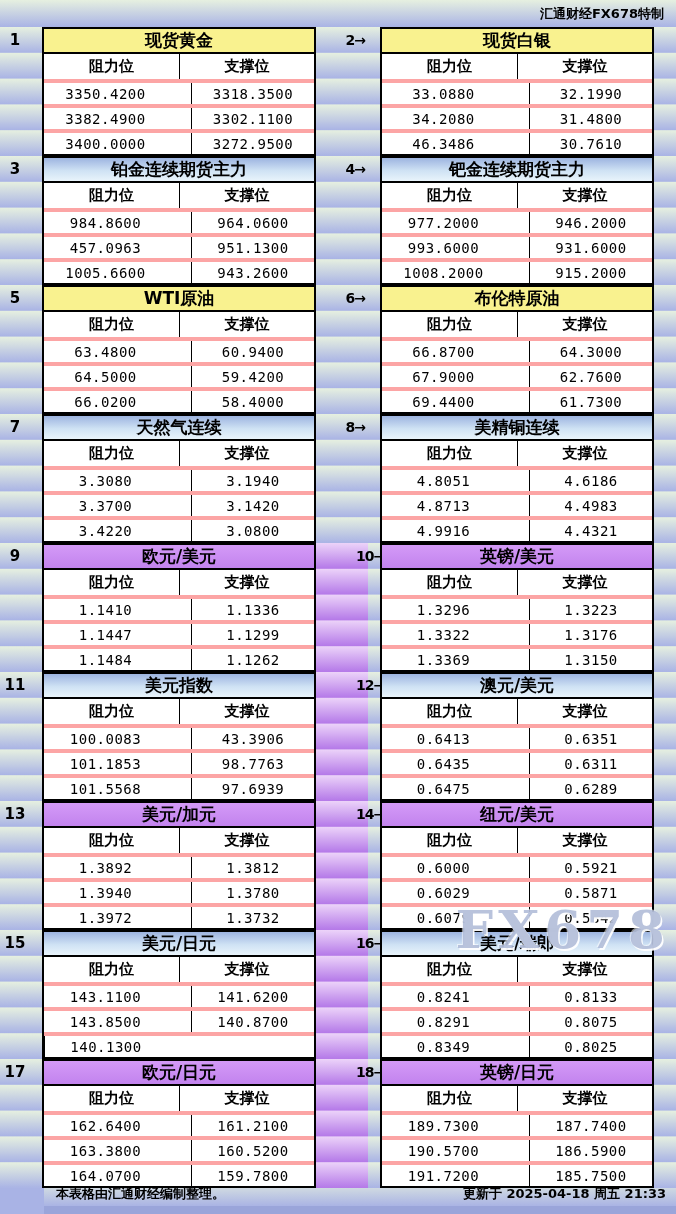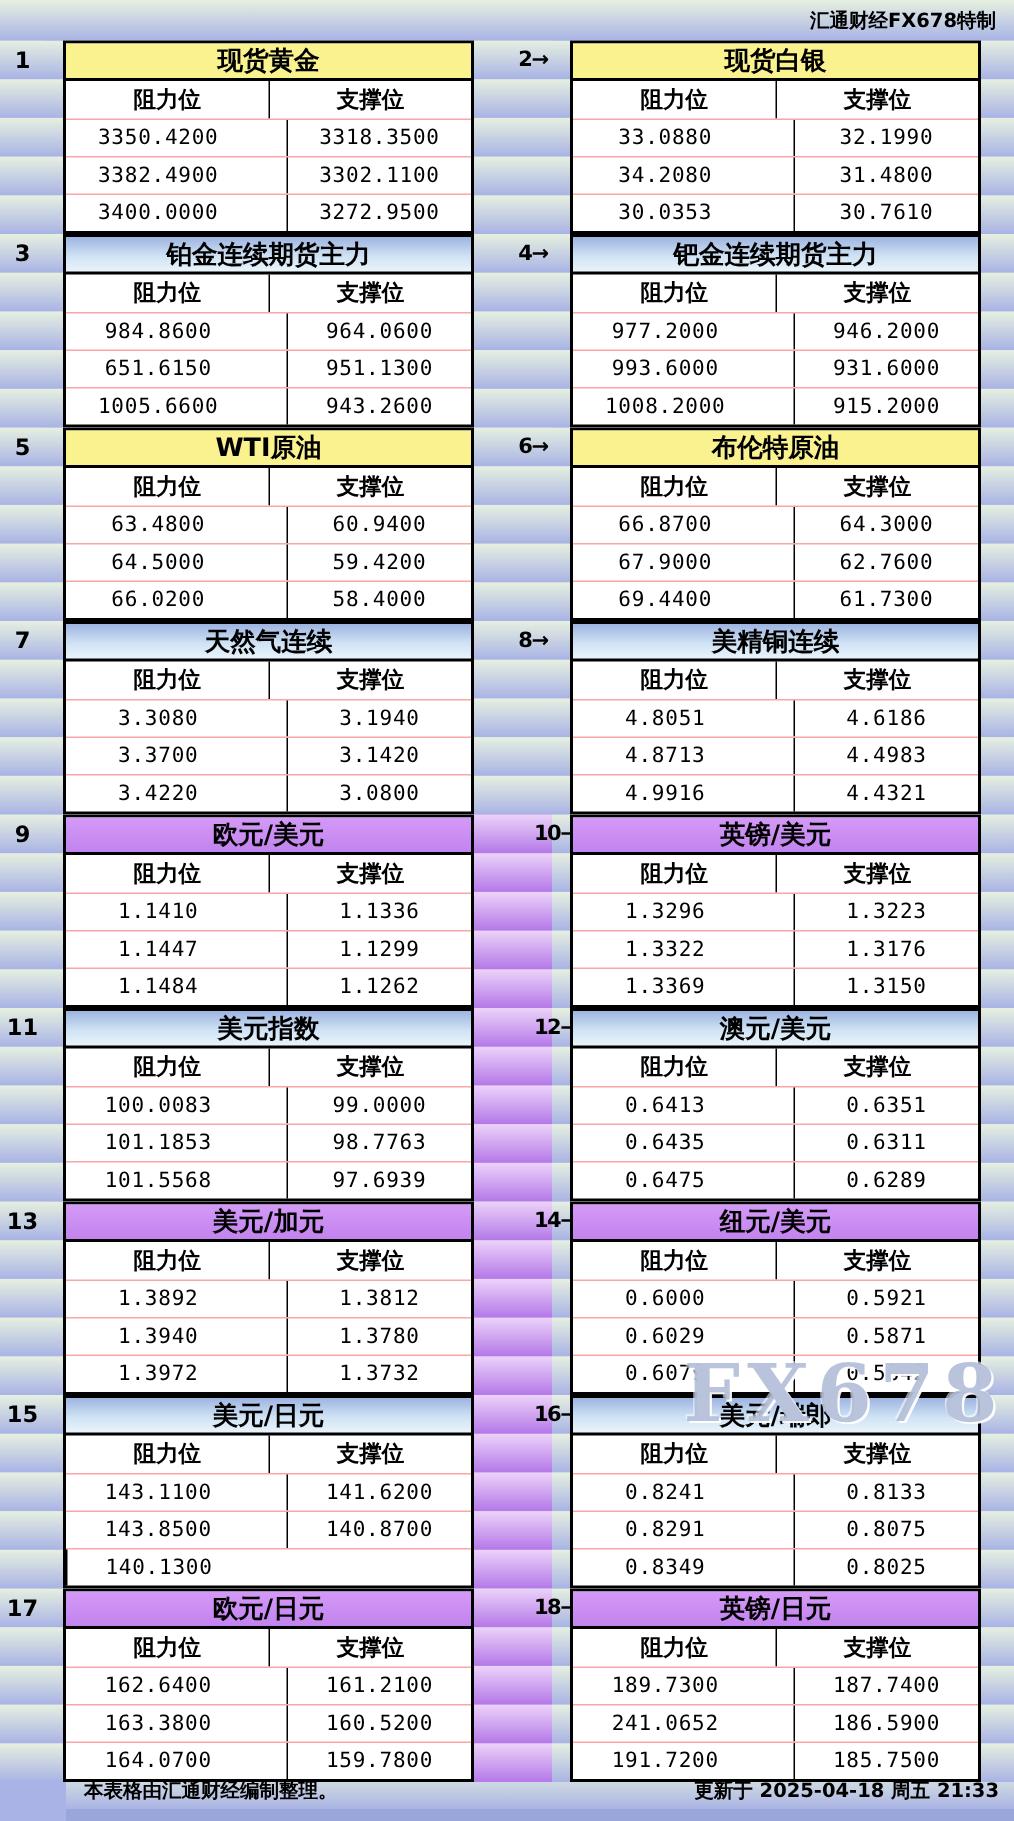--- a/index.html
+++ b/index.html
@@ -49,21 +49,21 @@
     display: flex; align-items: center; justify-content: center;
     font-size: 17px; font-weight: bold; color: #000;
     border-bottom: 2px solid #000;
     overflow: hidden; white-space: nowrap;
   }
   .title-yellow { background: #f9f28f; }
   .title-blue   { background: linear-gradient(180deg,#9db4e0 0%,#cfe2f4 55%,#e9f4fb 100%); }
   .title-purple { background: linear-gradient(180deg,#d49af7,#c283ee); }
 
   .prow { display: grid; grid-template-columns: 1fr 1fr; }
-  .prow + .prow { border-top: 1px solid #fca5a5; gap: 24px; }
+  .prow + .prow { border-top: 4px solid #fca5a5; gap: 24px; }
   .pcell {
     display: flex; align-items: center; justify-content: center;
     overflow: hidden; white-space: nowrap; color: #000;
   }
   .pcell.right { border-left: 1px solid #000; }
   .hcell { font-size: 15px; font-weight: bold; }
   .vcell { font-family: "DejaVu Sans Mono", monospace; font-size: 14px; letter-spacing: 0.5px; }
 
   .footer-band {
     height: 37px;
@@ -132,21 +132,21 @@
       </div>
       <div class="prow">
         <span class="pcell vcell">33.0880</span>
         <span class="pcell vcell right">32.1990</span>
       </div>
       <div class="prow">
         <span class="pcell vcell">34.2080</span>
         <span class="pcell vcell right">31.4800</span>
       </div>
       <div class="prow">
-        <span class="pcell vcell">30.0353</span>
+        <span class="pcell vcell">46.3486</span>
         <span class="pcell vcell right">30.7610</span>
       </div>
     </div>
 
     <div class="edgecol bands-blue"></div>
   </div>
 
   <div class="block bands-blue">
     <div class="numcol bands-blue">
       <span class="numlabel left-num">3</span>
@@ -156,21 +156,21 @@
       <div class="title title-blue">铂金连续期货主力</div>
       <div class="prow">
         <span class="pcell hcell">阻力位</span>
         <span class="pcell hcell right">支撑位</span>
       </div>
       <div class="prow">
         <span class="pcell vcell">984.8600</span>
         <span class="pcell vcell right">964.0600</span>
       </div>
       <div class="prow">
-        <span class="pcell vcell">651.6150</span>
+        <span class="pcell vcell">457.0963</span>
         <span class="pcell vcell right">951.1300</span>
       </div>
       <div class="prow">
         <span class="pcell vcell">1005.6600</span>
         <span class="pcell vcell right">943.2600</span>
       </div>
     </div>
 
     <div class="gutter bands-blue">
       <span class="numlabel gutter-num">4→</span>
@@ -361,21 +361,21 @@
     </div>
 
     <div class="panel panel-left">
       <div class="title title-blue">美元指数</div>
       <div class="prow">
         <span class="pcell hcell">阻力位</span>
         <span class="pcell hcell right">支撑位</span>
       </div>
       <div class="prow">
         <span class="pcell vcell">100.0083</span>
-        <span class="pcell vcell right">99.0000</span>
+        <span class="pcell vcell right">43.3906</span>
       </div>
       <div class="prow">
         <span class="pcell vcell">101.1853</span>
         <span class="pcell vcell right">98.7763</span>
       </div>
       <div class="prow">
         <span class="pcell vcell">101.5568</span>
         <span class="pcell vcell right">97.6939</span>
       </div>
     </div>
@@ -543,21 +543,21 @@
       <div class="title title-purple">英镑/日元</div>
       <div class="prow">
         <span class="pcell hcell">阻力位</span>
         <span class="pcell hcell right">支撑位</span>
       </div>
       <div class="prow">
         <span class="pcell vcell">189.7300</span>
         <span class="pcell vcell right">187.7400</span>
       </div>
       <div class="prow">
-        <span class="pcell vcell">241.0652</span>
+        <span class="pcell vcell">190.5700</span>
         <span class="pcell vcell right">186.5900</span>
       </div>
       <div class="prow">
         <span class="pcell vcell">191.7200</span>
         <span class="pcell vcell right">185.7500</span>
       </div>
     </div>
 
     <div class="edgecol bands-blue"></div>
   </div>

